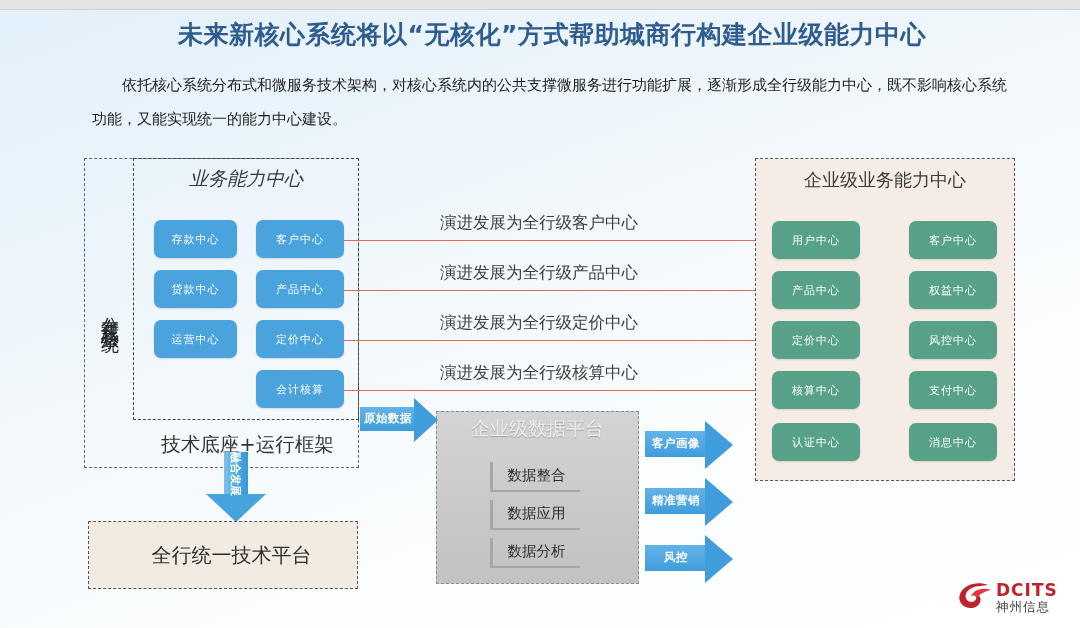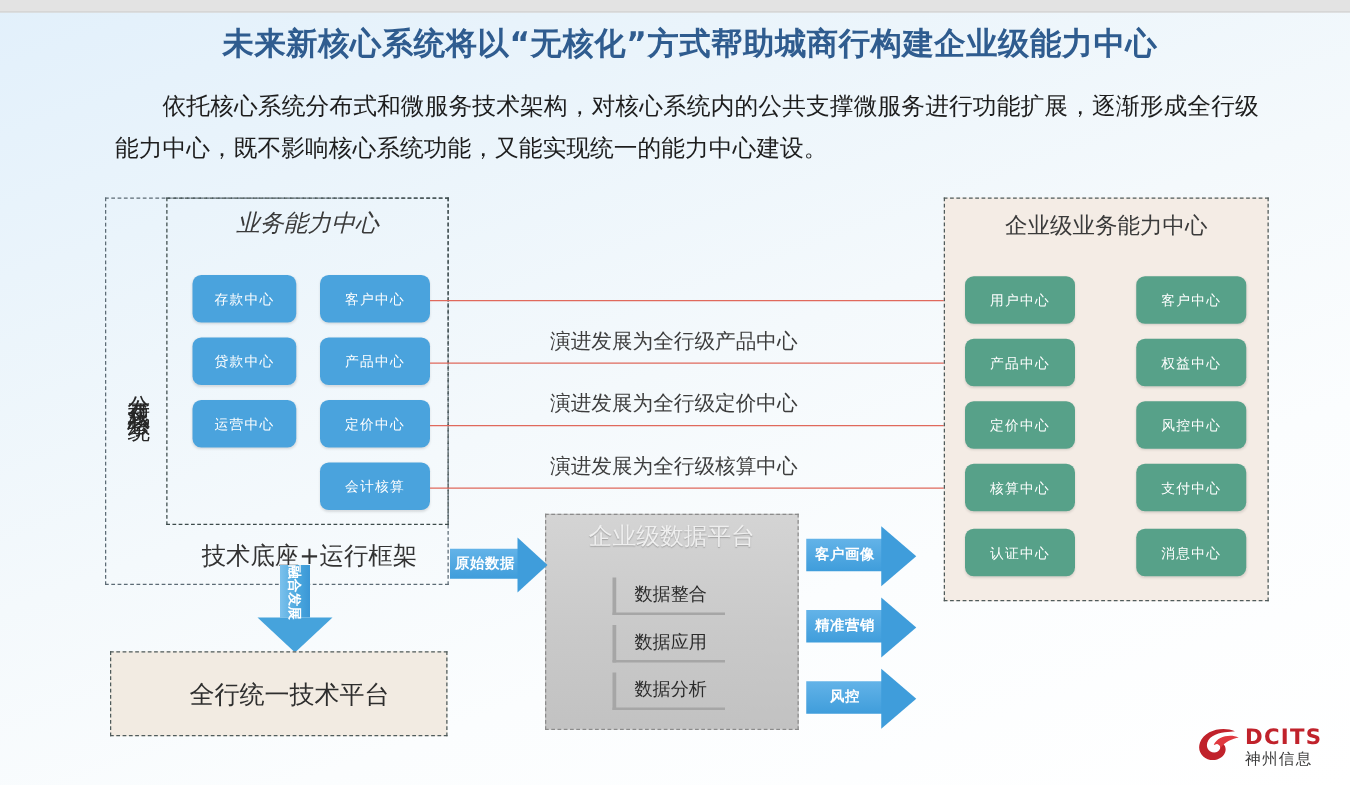--- a/index.html
+++ b/index.html
@@ -20,21 +20,21 @@
 
   
   #title{
     position:absolute;left:0;top:18px;width:1080px;text-align:center;
     font-size:25px;font-weight:bold;color:#2f5c8f;letter-spacing:.5px;
     white-space:nowrap;
     margin-left:12px;
   }
   #subtitle{
     position:absolute;left:92px;top:68px;width:915px;
-    font-size:19px;color:#1d1d1d;line-height:34px;text-align:justify;
+    font-size:15px;color:#1d1d1d;line-height:34px;text-align:justify;
     text-indent:2em;
   }
 
   
   .dashbox{position:absolute;border:1.4px dashed #4f5b5b;box-sizing:border-box;}
 
   
   #leftOuter{left:84px;top:158px;width:275px;height:310px;border-color:#5c6b75;}
   #leftInner{left:133px;top:158px;width:226px;height:262px;border-color:#3d4b4b;}
 
@@ -174,20 +174,21 @@
   <div class="chip blue" style="left:154px;top:270px;width:83px;height:38px;">贷款中心</div>
   <div class="chip blue" style="left:154px;top:320px;width:83px;height:38px;">运营中心</div>
 
   <div class="chip blue" style="left:256px;top:220px;width:88px;height:38px;">客户中心</div>
   <div class="chip blue" style="left:256px;top:270px;width:88px;height:38px;">产品中心</div>
   <div class="chip blue" style="left:256px;top:320px;width:88px;height:38px;">定价中心</div>
   <div class="chip blue" style="left:256px;top:370px;width:88px;height:38px;">会计核算</div>
 
   <div id="techbase">技术底座+运行框架</div>
 
+  <div class="evotext" style="left:440px;top:212px;">演进发展为全行级客户中心</div>
   <div class="evoline" style="left:344px;top:240px;width:416px;"></div>
   <div class="evoarrow" style="left:758px;top:235.5px;"></div>
 
   <div class="evotext" style="left:440px;top:262px;">演进发展为全行级产品中心</div>
   <div class="evoline" style="left:344px;top:290px;width:416px;"></div>
   <div class="evoarrow" style="left:758px;top:285.5px;"></div>
 
   <div class="evotext" style="left:440px;top:312px;">演进发展为全行级定价中心</div>
   <div class="evoline" style="left:344px;top:340px;width:416px;"></div>
   <div class="evoarrow" style="left:758px;top:335.5px;"></div>
@@ -210,21 +211,21 @@
   <div class="chip green" style="left:909px;top:321px;width:88px;height:38px;">风控中心</div>
   <div class="chip green" style="left:909px;top:371px;width:88px;height:38px;">支付中心</div>
   <div class="chip green" style="left:909px;top:423px;width:88px;height:38px;">消息中心</div>
 
   <div id="dataPlat"></div>
   <div id="dataPlatTitle">企业级数据平台</div>
   <div class="dpitem" style="top:462px;">数据整合</div>
   <div class="dpitem" style="top:500px;">数据应用</div>
   <div class="dpitem" style="top:538px;">数据分析</div>
 
-  <div class="barrow" style="left:360px;top:430px;width:78px;height:44px;--tw:56px;--ty:9px;--th:24px;--hx:54px;--hh:22px;--hw:24px;--ly:13px;">
+  <div class="barrow" style="left:360px;top:398px;width:78px;height:44px;--tw:56px;--ty:9px;--th:24px;--hx:54px;--hh:22px;--hw:24px;--ly:13px;">
     <div class="tail"></div>
     <div class="head"></div>
     <div class="lbl">原始数据</div>
   </div>
 
   <div class="barrow" style="left:645px;top:421px;width:88px;height:48px;--tw:62px;--ty:10px;--th:26px;--hx:60px;--hh:24px;--hw:28px;--ly:15px;">
     <div class="tail"></div>
     <div class="head"></div>
     <div class="lbl">客户画像</div>
   </div>

